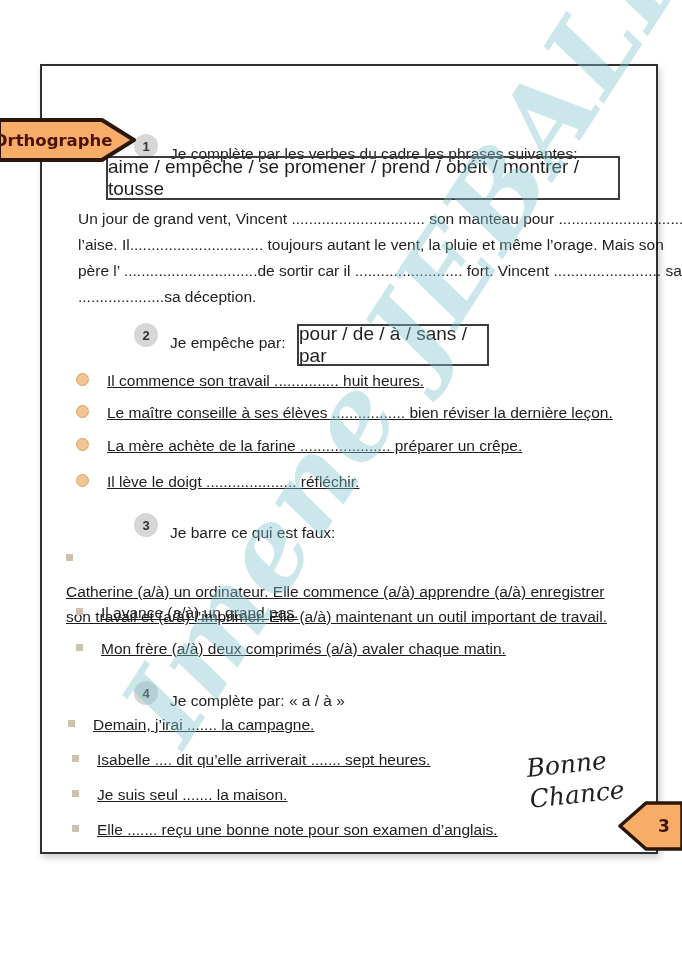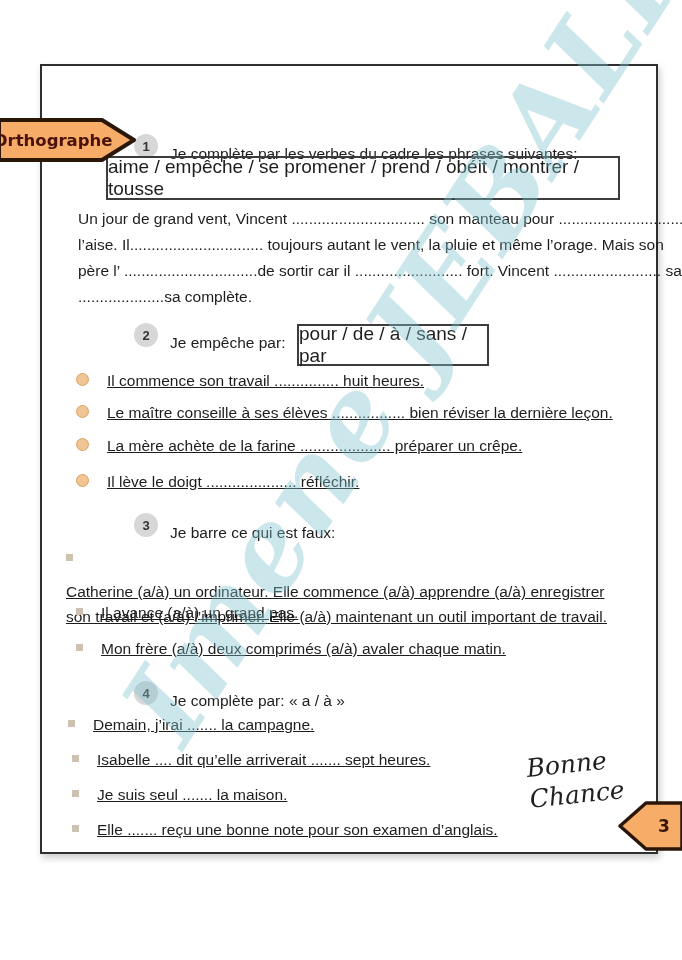--- a/index.html
+++ b/index.html
@@ -116,21 +116,21 @@
     <div class="ex-header" style="left:134px;top:129px;">
       <span class="num-badge">1</span>
       <span class="ex-title">Je complète par les verbes du cadre les phrases suivantes:</span>
     </div>
     <div class="word-box" style="left:106px;top:156px;width:510px;height:40px;">aime / empêche / se promener / prend / obéit  / montrer / tousse</div>
 
     <div class="para">
       <div>Un jour de grand vent, Vincent ............................... son manteau pour ............................... à</div>
       <div>l’aise. Il............................... toujours autant le vent, la pluie et même l’orage. Mais son</div>
       <div>père l’ ...............................de sortir car il ......................... fort.  Vincent ......................... sans</div>
-      <div>....................sa complète.</div>
+      <div>....................sa déception.</div>
     </div>
 
     <div class="ex-header" style="left:134px;top:318px;">
       <span class="num-badge">2</span>
       <span class="ex-title">Je empêche par:</span>
     </div>
     <div class="word-box" style="left:297px;top:324px;width:188px;height:38px;">pour / de / à / sans / par</div>
 
     <div class="item-row" style="left:76px;top:368px;">
       <span class="bullet-circle"></span>

